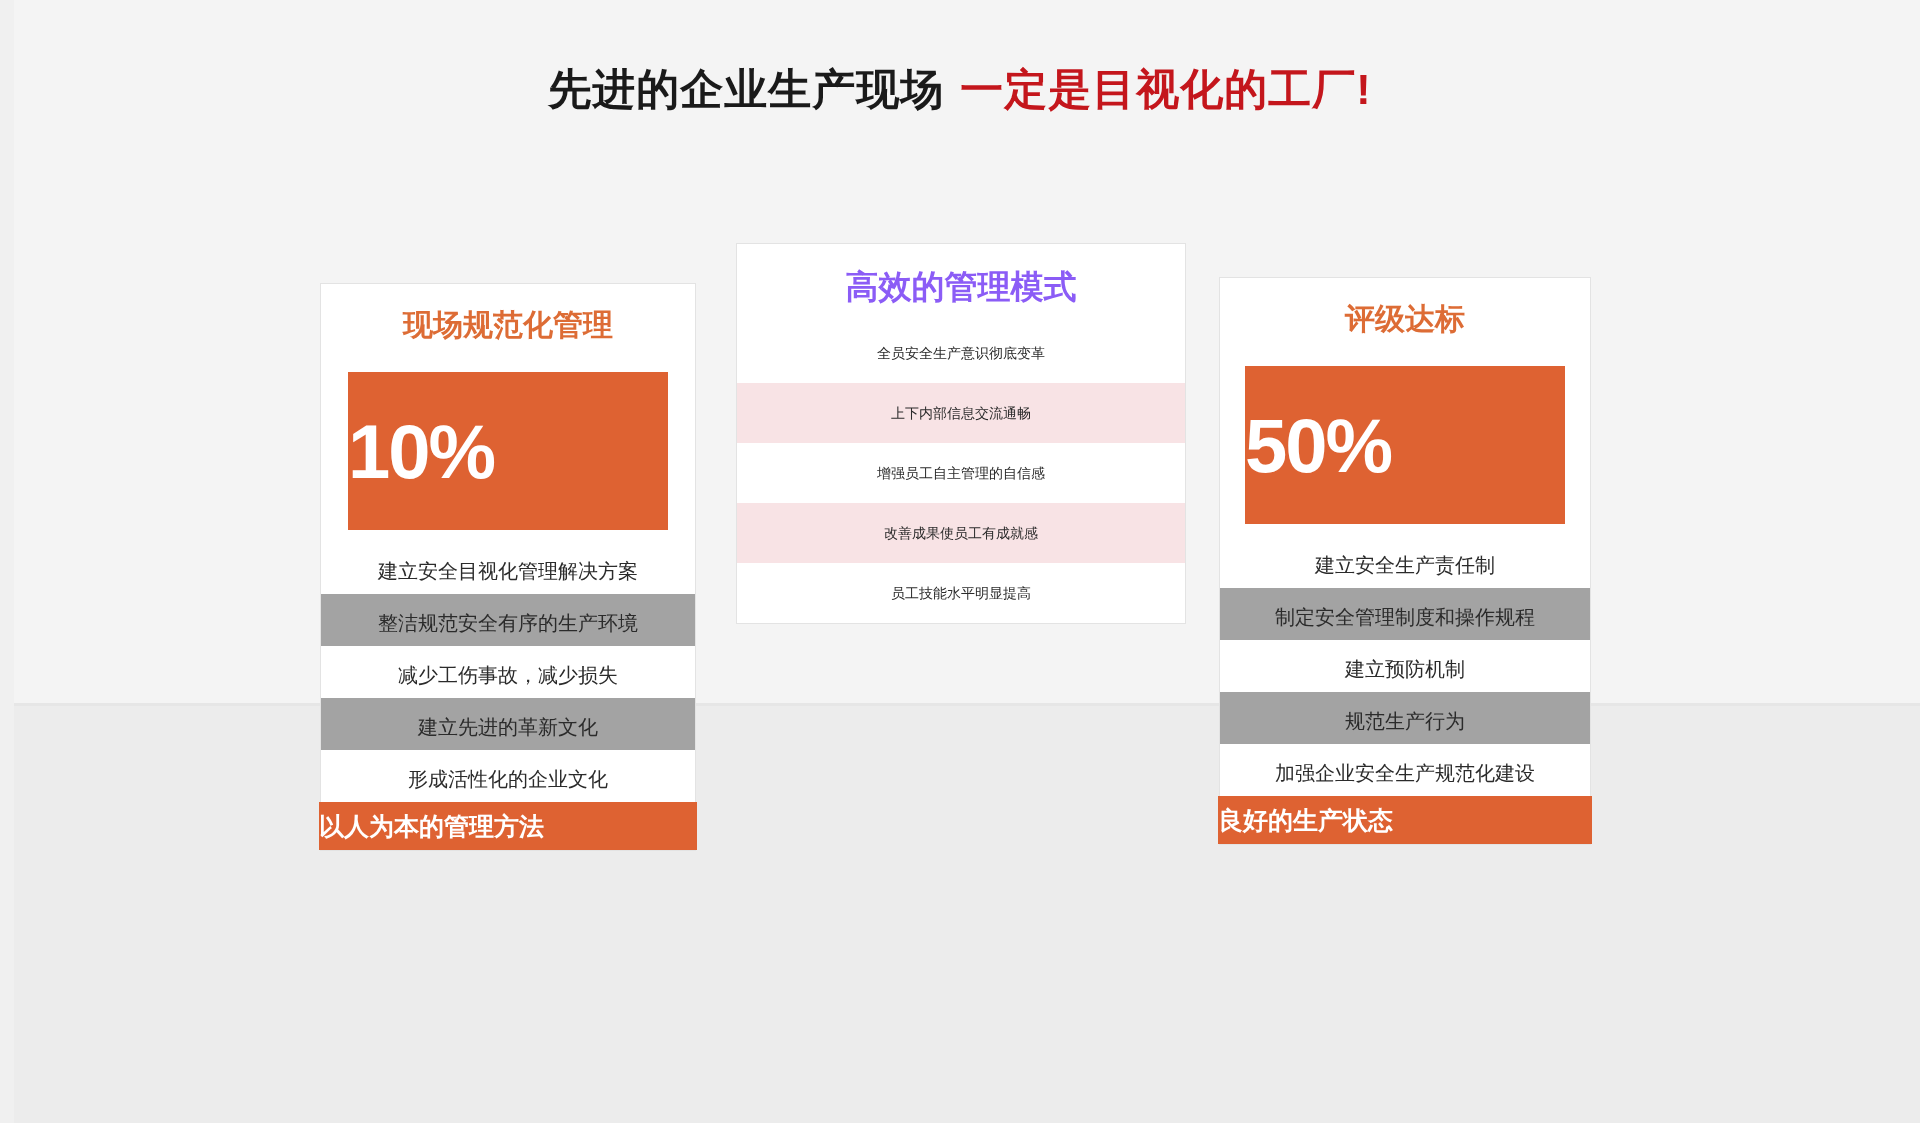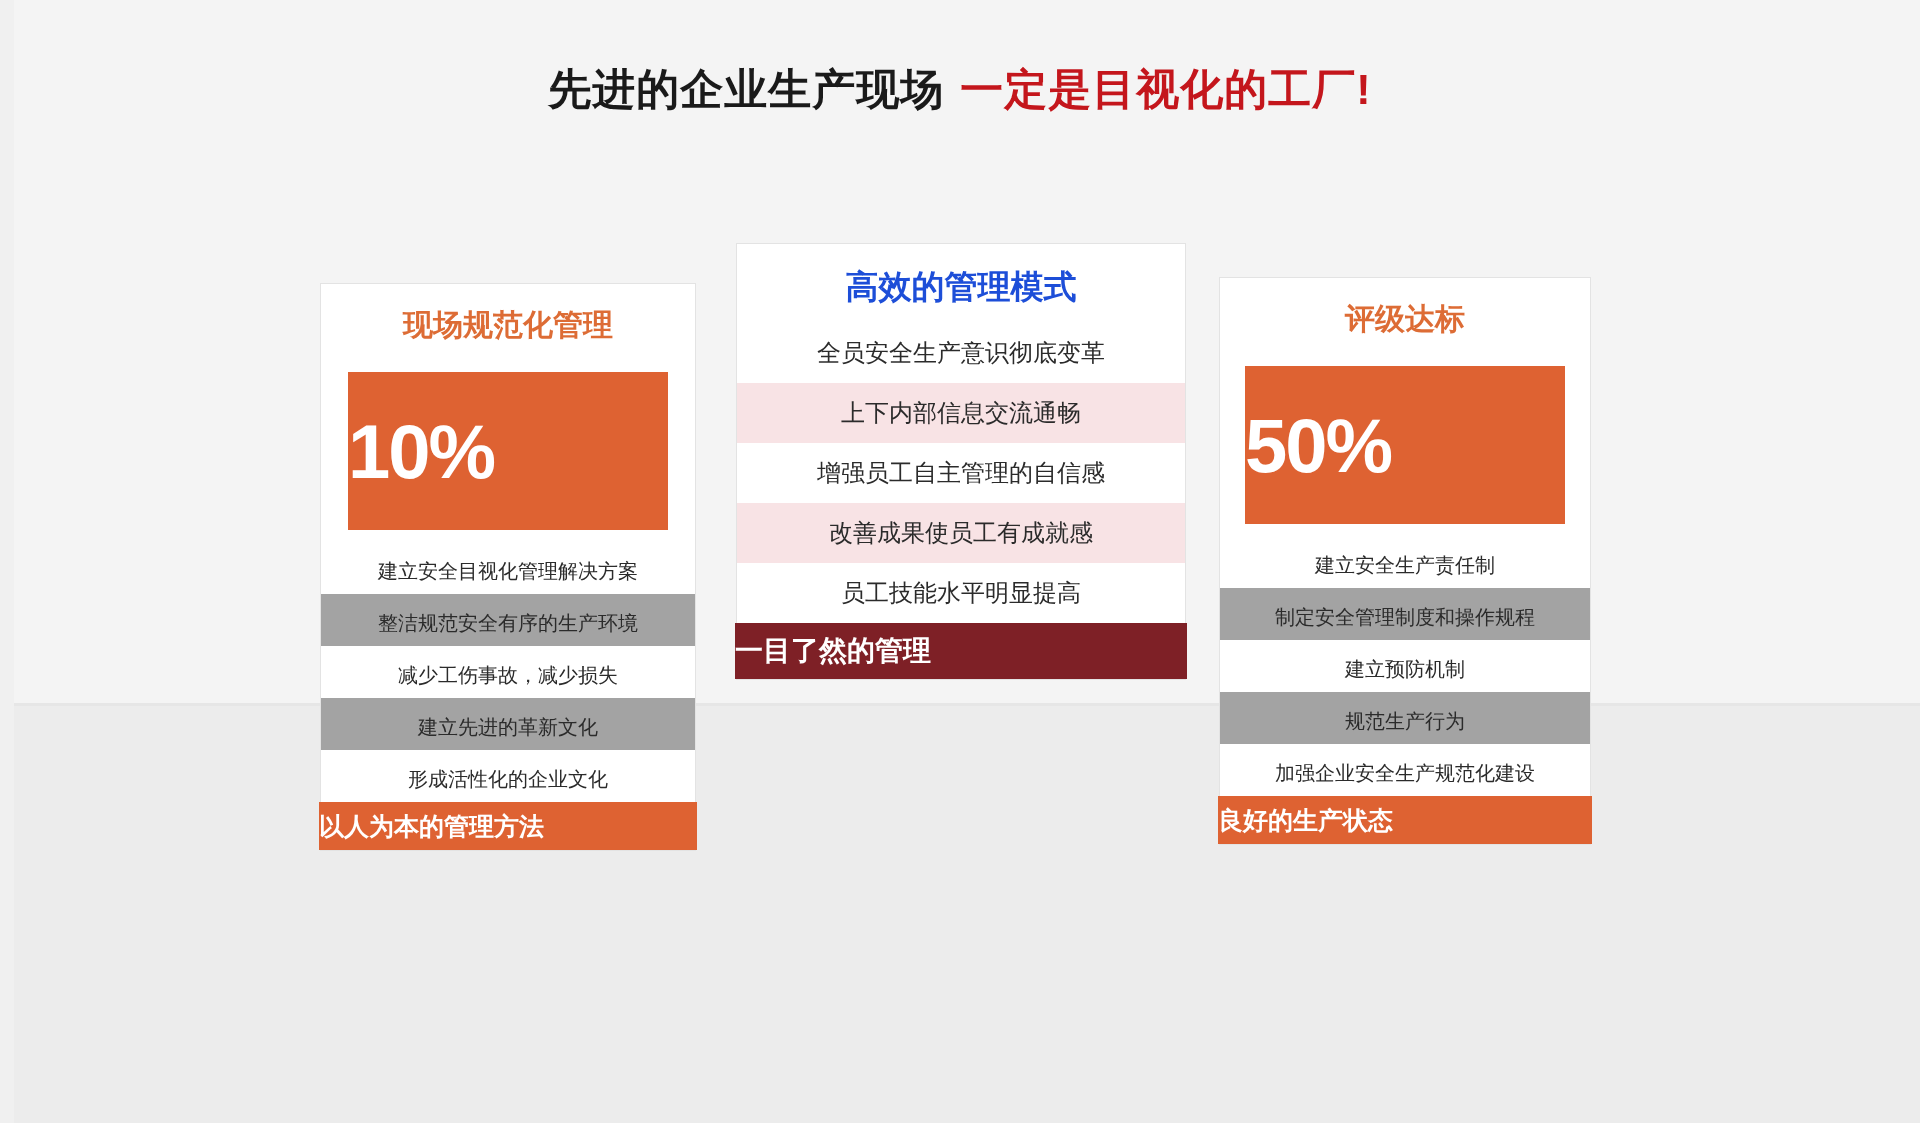--- a/index.html
+++ b/index.html
@@ -91,21 +91,21 @@
     white-space: nowrap;
   }
   .card-left .card-head,
   .card-right .card-head {
     font-size: 30px;
     color: #dd6c35;
     padding: 26px 0 20px;
   }
   .card-mid .card-head {
     font-size: 33px;
-    color: #1d4ed8;
+    color: #8b5cf6;
     padding: 26px 0 20px;
   }
   .pct-block {
     margin: 12px auto;
     display: flex;
     align-items: center;
     justify-content: flex-start;
     color: #ffffff;
     font-weight: bold;
     letter-spacing: -2px;
@@ -134,21 +134,21 @@
     white-space: nowrap;
     box-sizing: border-box;
   }
   .card-left .list li,
   .card-right .list li {
     font-size: 20px;
     height: 52px;
     line-height: 58px;
   }
   .card-mid .list li {
-    font-size: 24px;
+    font-size: 14px;
     height: 60px;
     line-height: 60px;
   }
   .card-left .list li.alt,
   .card-right .list li.alt { background: #a3a3a3; }
   .card-mid .list li.alt  { background: #f8e3e5; }
   .list li.plain { background: #ffffff; }
 
   .card-foot {
     color: #ffffff;
@@ -208,23 +208,20 @@
 
   <div class="card card-mid">
     <div class="card-head">高效的管理模式</div>
     <ul class="list">
       <li class="plain">全员安全生产意识彻底变革</li>
       <li class="alt">上下内部信息交流通畅</li>
       <li class="plain">增强员工自主管理的自信感</li>
       <li class="alt">改善成果使员工有成就感</li>
       <li class="plain">员工技能水平明显提高</li>
     </ul>
-    <div class="foot-wrap">
-      <div class="card-foot">一目了然的管理</div>
-    </div>
   </div>
 
   <div class="card card-right">
     <div class="card-head">评级达标</div>
     <div class="pct-block">
       <span>50%</span>
     </div>
     <ul class="list">
       <li class="plain">建立安全生产责任制</li>
       <li class="alt">制定安全管理制度和操作规程</li>

